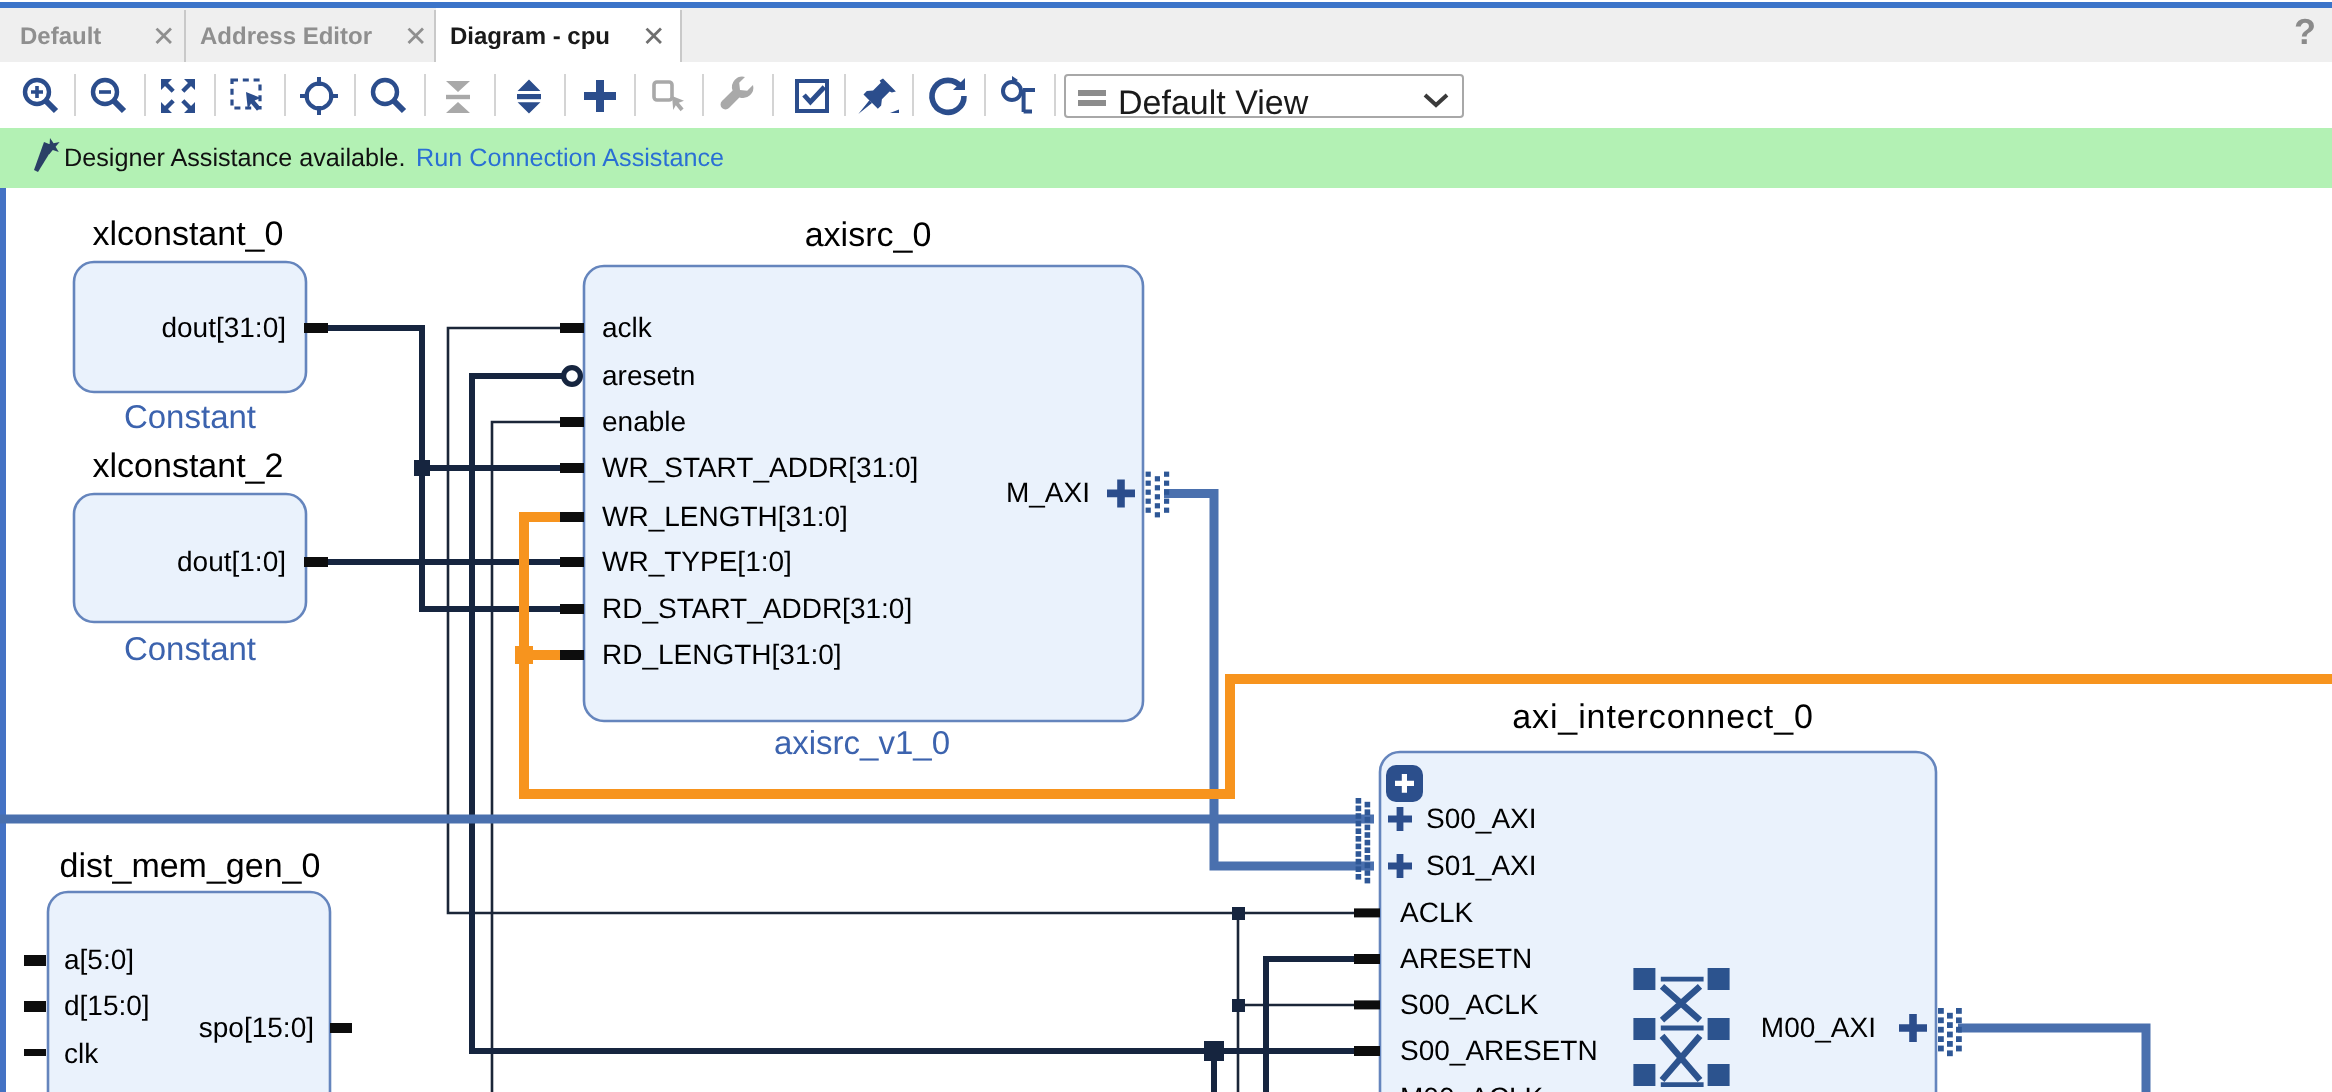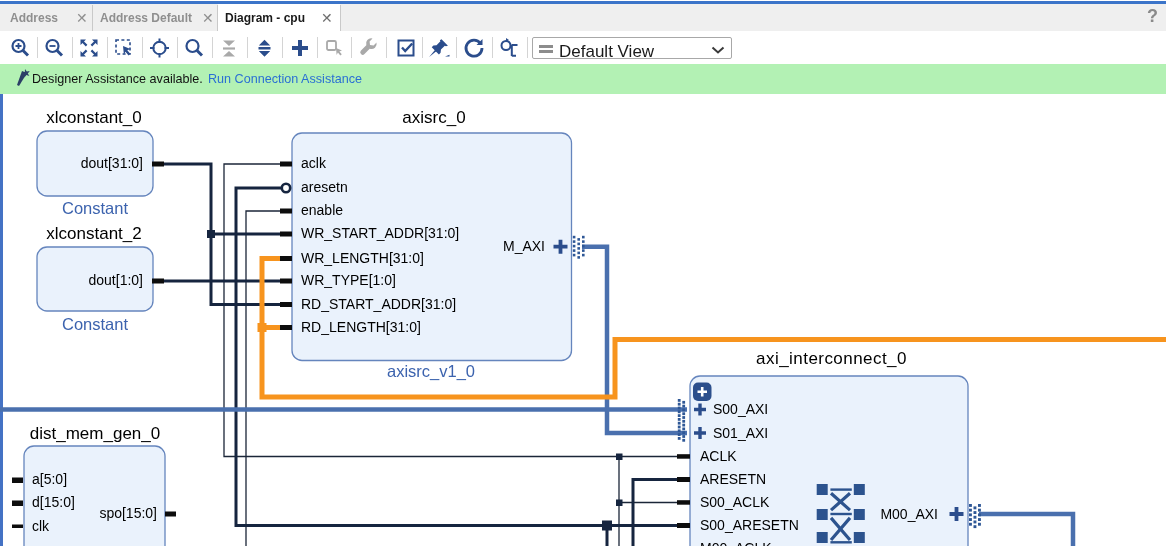--- a/index.html
+++ b/index.html
@@ -24,26 +24,26 @@
 #greenbar .msg { position:absolute; left:32px; top:8px; font-size:12.6px; color:#111; }
 #greenbar .lnk { position:absolute; left:208px; top:8px; font-size:12.6px; color:#2a6fd4; }
 #canvas { position:absolute; left:0; top:94px; width:1166px; height:452px; background:#fff;
   border-left:3px solid #4472c4; }
 #cansvg { position:absolute; left:-3px; top:0; }
 </style></head>
 <body>
 <div id="app">
 <div id="tabbar">
   <div class="tab" style="left:0;width:92px">
-        <span class="lbl" style="left:10px">Address</span>
+        <span class="lbl" style="left:10px">Default</span>
         <span class="x" style="left:76px">✕</span>
       </div>
   <div class="tsep" style="left:92px"></div>
   <div class="tab" style="left:93px;width:124px">
-        <span class="lbl" style="left:7px">Address Default</span>
+        <span class="lbl" style="left:7px">Address Editor</span>
         <span class="x" style="left:109px">✕</span>
       </div>
   <div class="tsep" style="left:217px"></div>
   <div class="tab" id="tab3" style="left:218px;width:122px">
         <span class="lbl" style="left:7px">Diagram - cpu</span>
         <span class="x" style="left:103px;color:#6f6f6f">✕</span>
       </div>
   <div class="tsep" style="left:340px"></div>
   <div id="qmark">?</div>
 </div>

